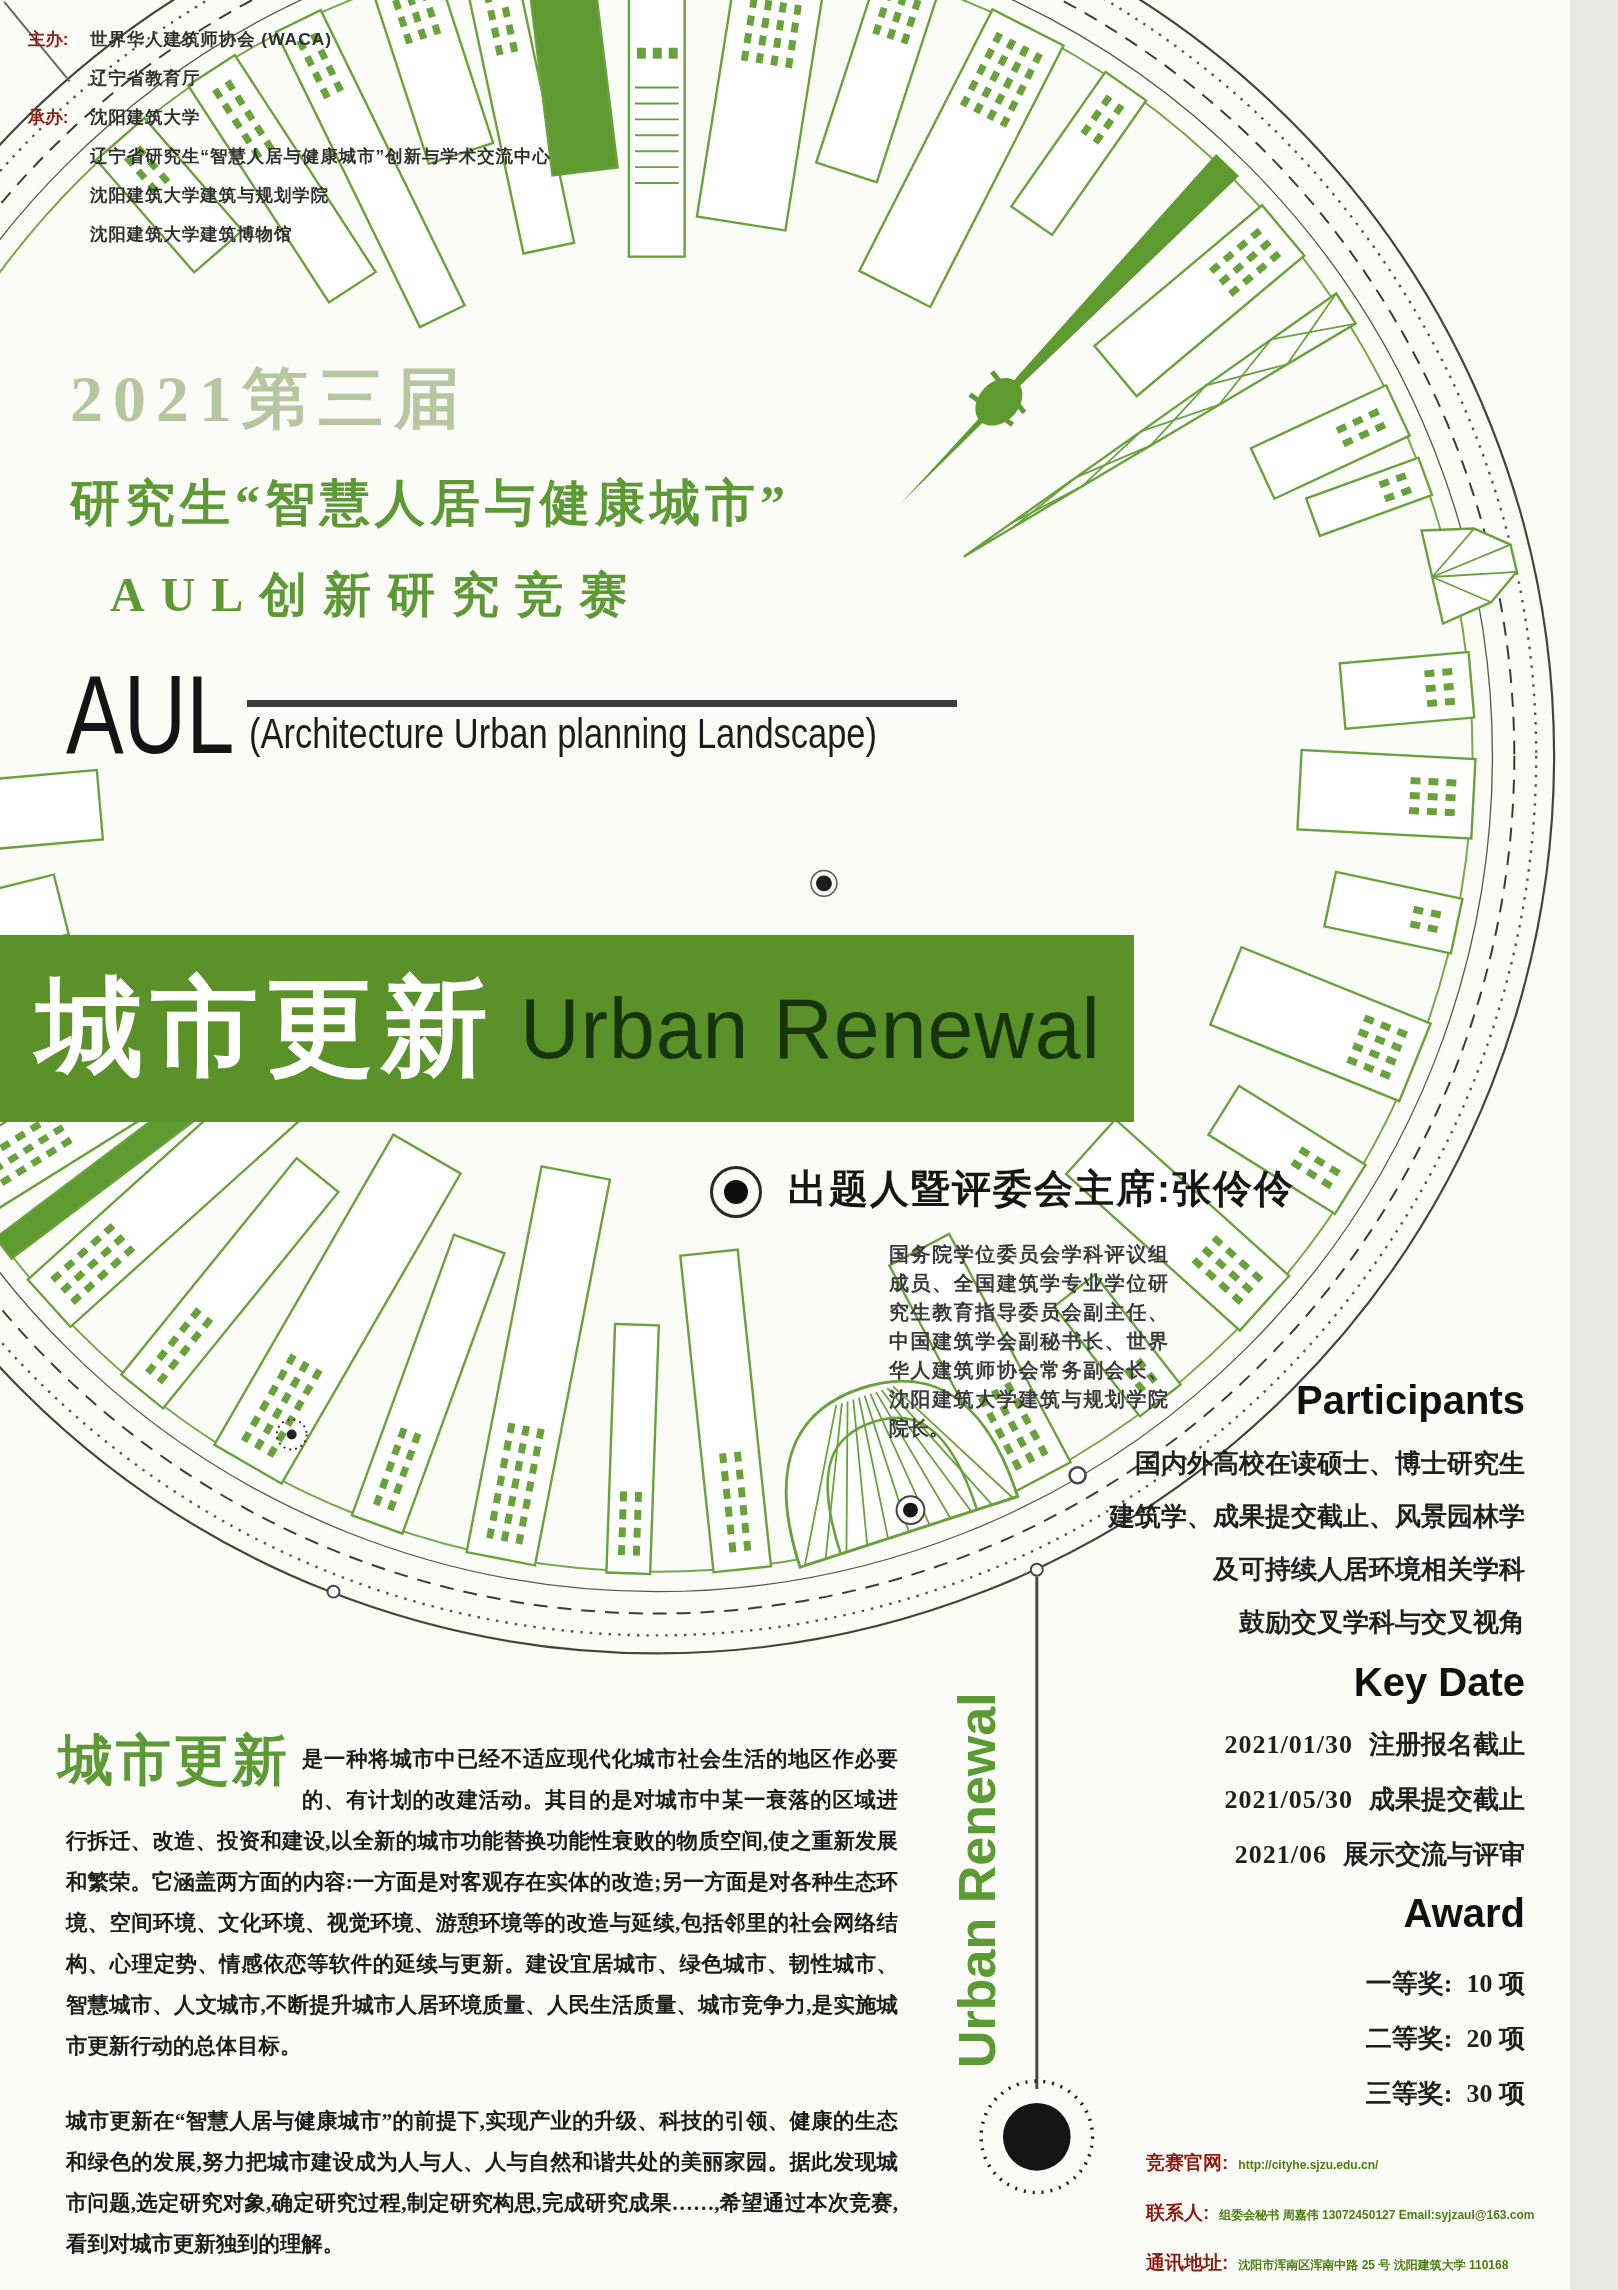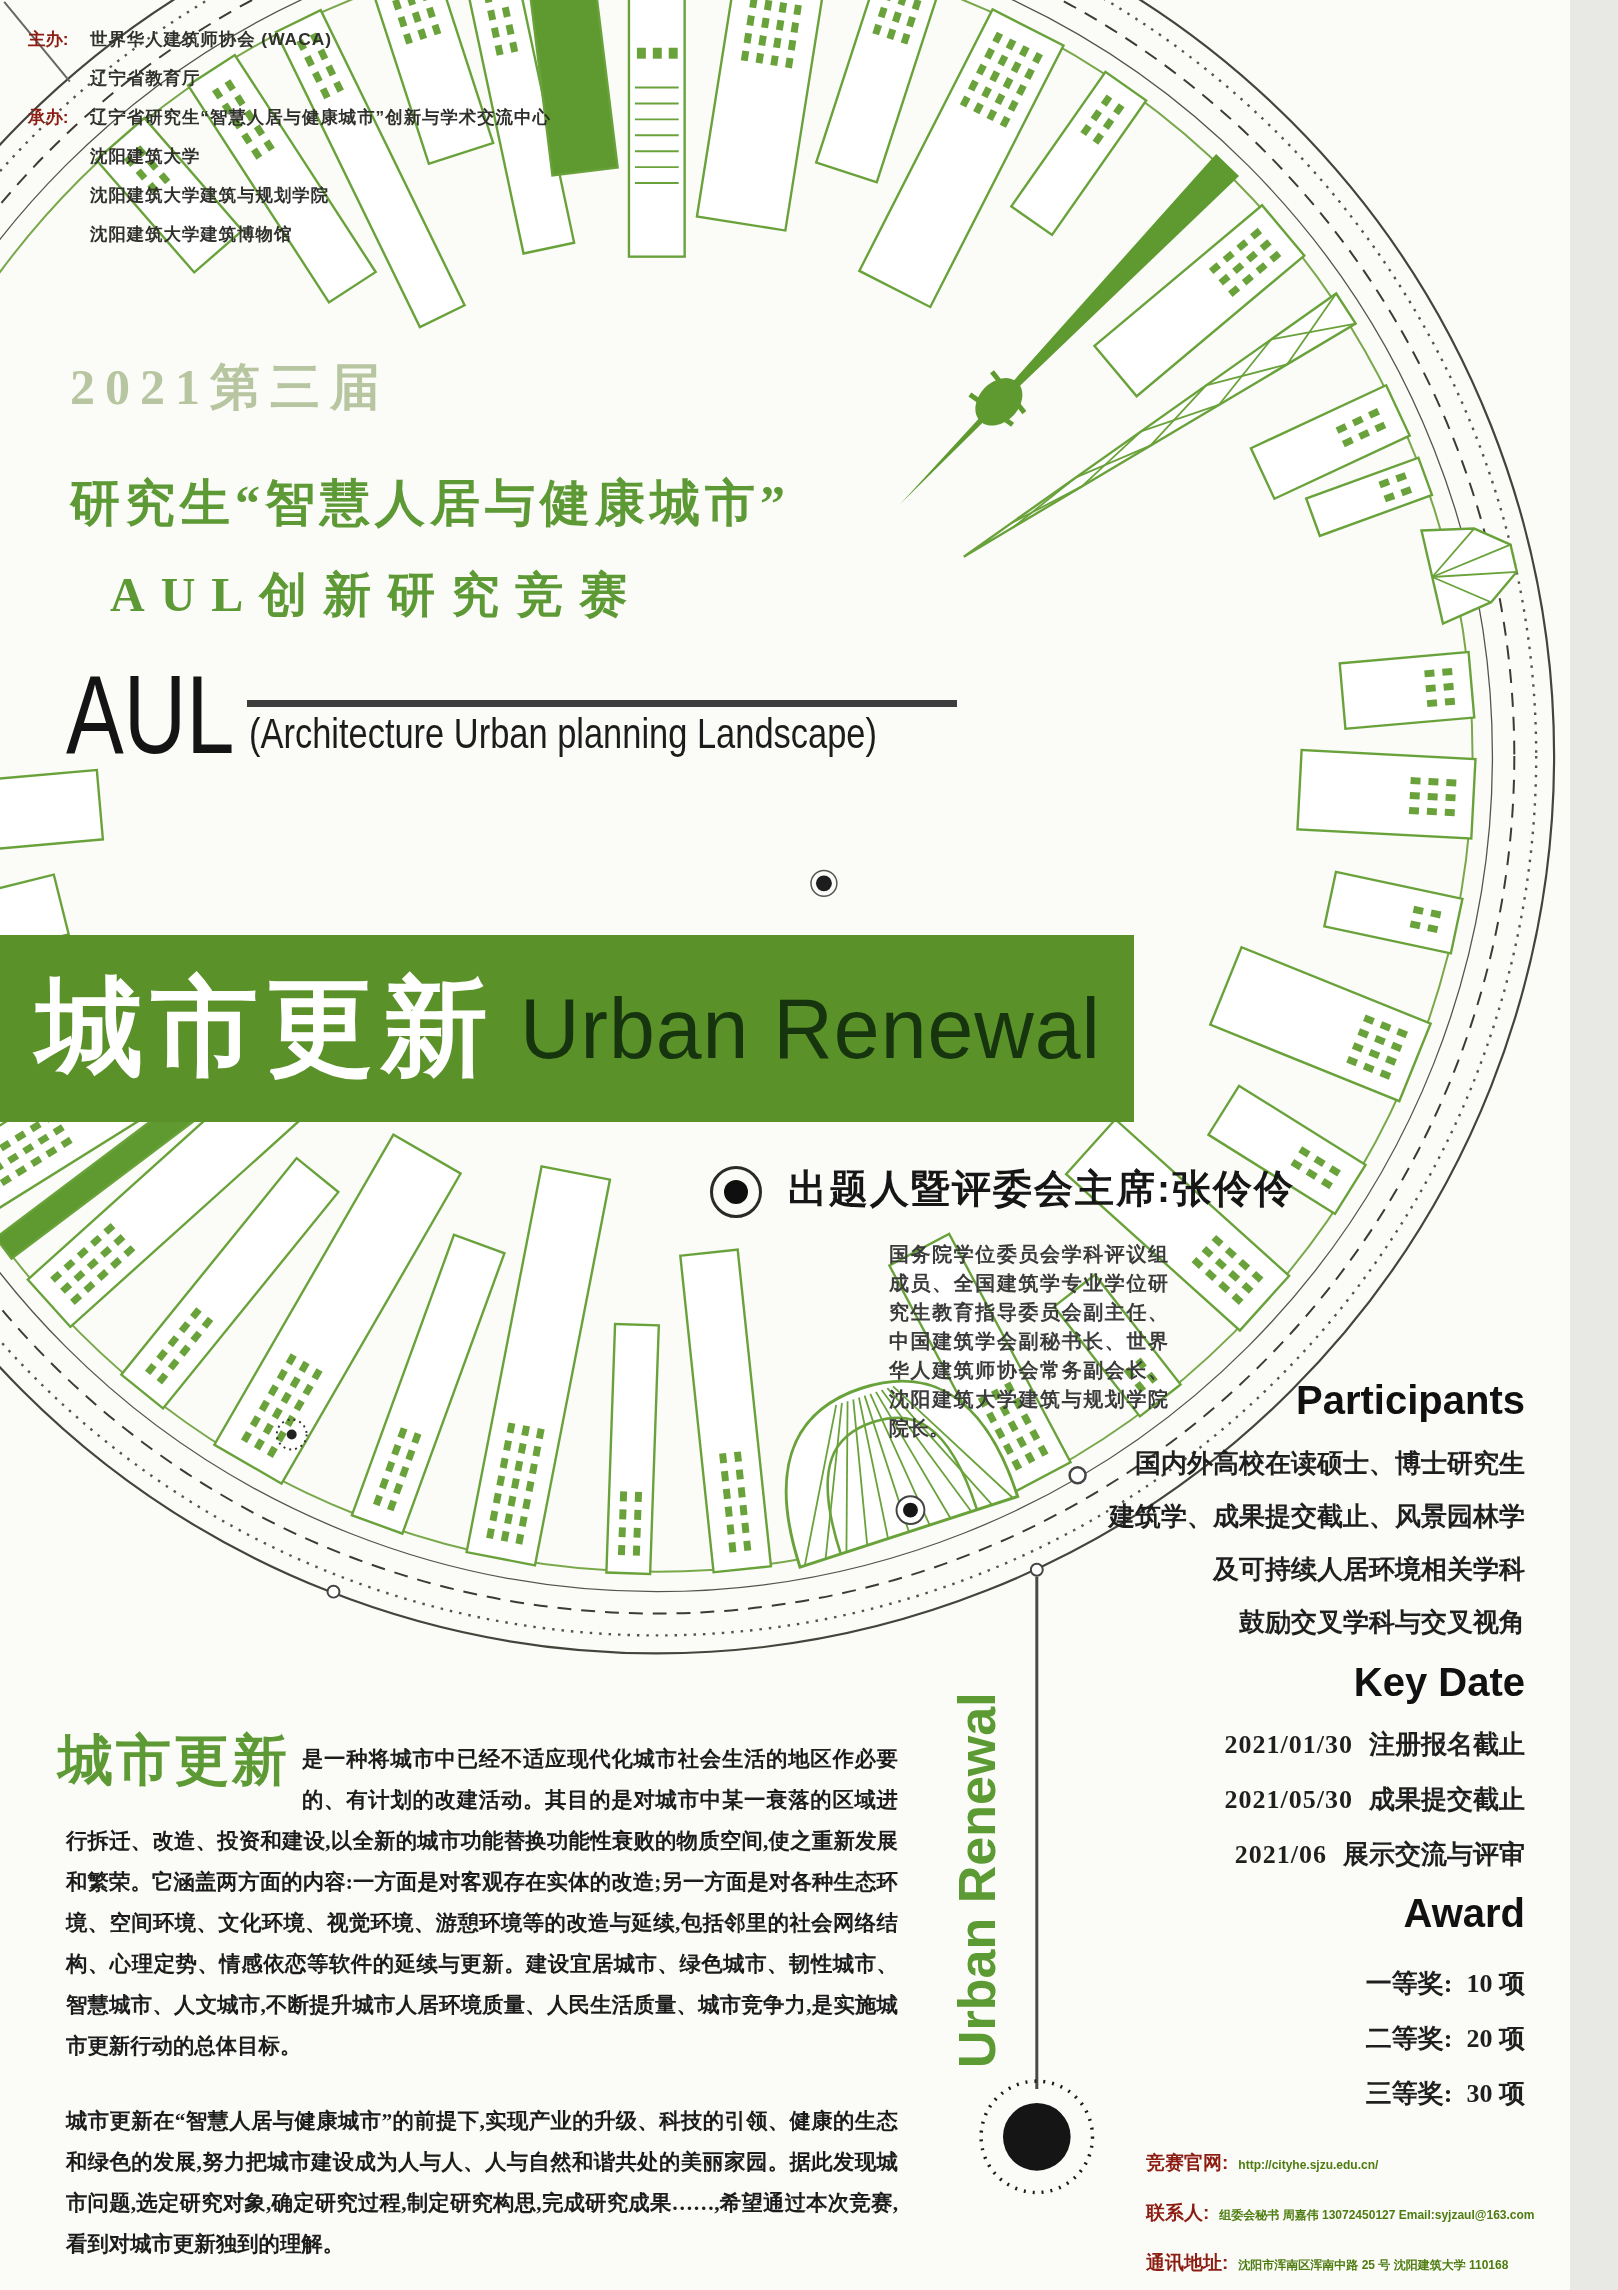--- a/index.html
+++ b/index.html
@@ -11,21 +11,21 @@
   }
   .abs{position:absolute;}
   
   #deco{position:absolute; left:0; top:0; width:1619px; height:2290px; z-index:0;}
   
   .org-block{left:28px; top:20px; z-index:3; font-family:"Liberation Sans",sans-serif;}
   .org-row{display:flex; align-items:flex-start;}
   .org-label{width:62px; font-weight:bold; color:#8c1d12; font-size:17.4px; line-height:39px;}
   .org-lines div{font-size:17.4px; line-height:39px; color:#30302c; font-weight:bold; letter-spacing:1px;}
   
-  .t-year{left:70px; top:354px; font-size:50px; font-weight:bold; letter-spacing:10px; color:#b7c6a0; z-index:3;}
+  .t-year{left:70px; top:354px; font-size:66px; font-weight:bold; letter-spacing:10px; color:#b7c6a0; z-index:3;}
   .t-main{left:70px; top:470px; font-size:50px; font-weight:bold; letter-spacing:5px; color:#5d9a35; z-index:3;}
   .t-sub{left:70px; top:563px; font-size:48px; font-weight:bold; letter-spacing:16px; color:#5d9a35; z-index:3;margin-left:40px;}
   
   .aul-big{left:66px; top:663px; font-family:"Liberation Sans",sans-serif; font-weight:normal;
            font-size:111px; line-height:0.95; color:#141414; transform:scaleX(0.78); transform-origin:0 0; z-index:3;}
   .aul-line{left:247px; top:700px; width:710px; height:7px; background:#3d3d3d; z-index:3;}
   .aul-sub{left:249px; top:710px; font-family:"Liberation Sans",sans-serif; font-size:42px; color:#1c1c1c;
            transform:scaleX(0.82); transform-origin:0 0; white-space:nowrap; z-index:3;}
   
   .banner{left:0; top:935px; width:1134px; height:187px; background:#5a9128; z-index:4;
@@ -583,22 +583,22 @@
     <div class="org-row">
       <div class="org-label">主办:</div>
       <div class="org-lines">
         <div>世界华人建筑师协会 (WACA)</div>
         <div>辽宁省教育厅</div>
       </div>
     </div>
     <div class="org-row">
       <div class="org-label">承办:</div>
       <div class="org-lines">
+        <div>沈阳建筑大学</div>
         <div>辽宁省研究生“智慧人居与健康城市”创新与学术交流中心</div>
-        <div>沈阳建筑大学</div>
         <div>沈阳建筑大学建筑与规划学院</div>
         <div>沈阳建筑大学建筑博物馆</div>
       </div>
     </div>
   </div>
 
   <div class="abs t-year">2021第三届</div>
   <div class="abs t-main">研究生“智慧人居与健康城市”</div>
   <div class="abs t-sub">AUL创新研究竞赛</div>
 

